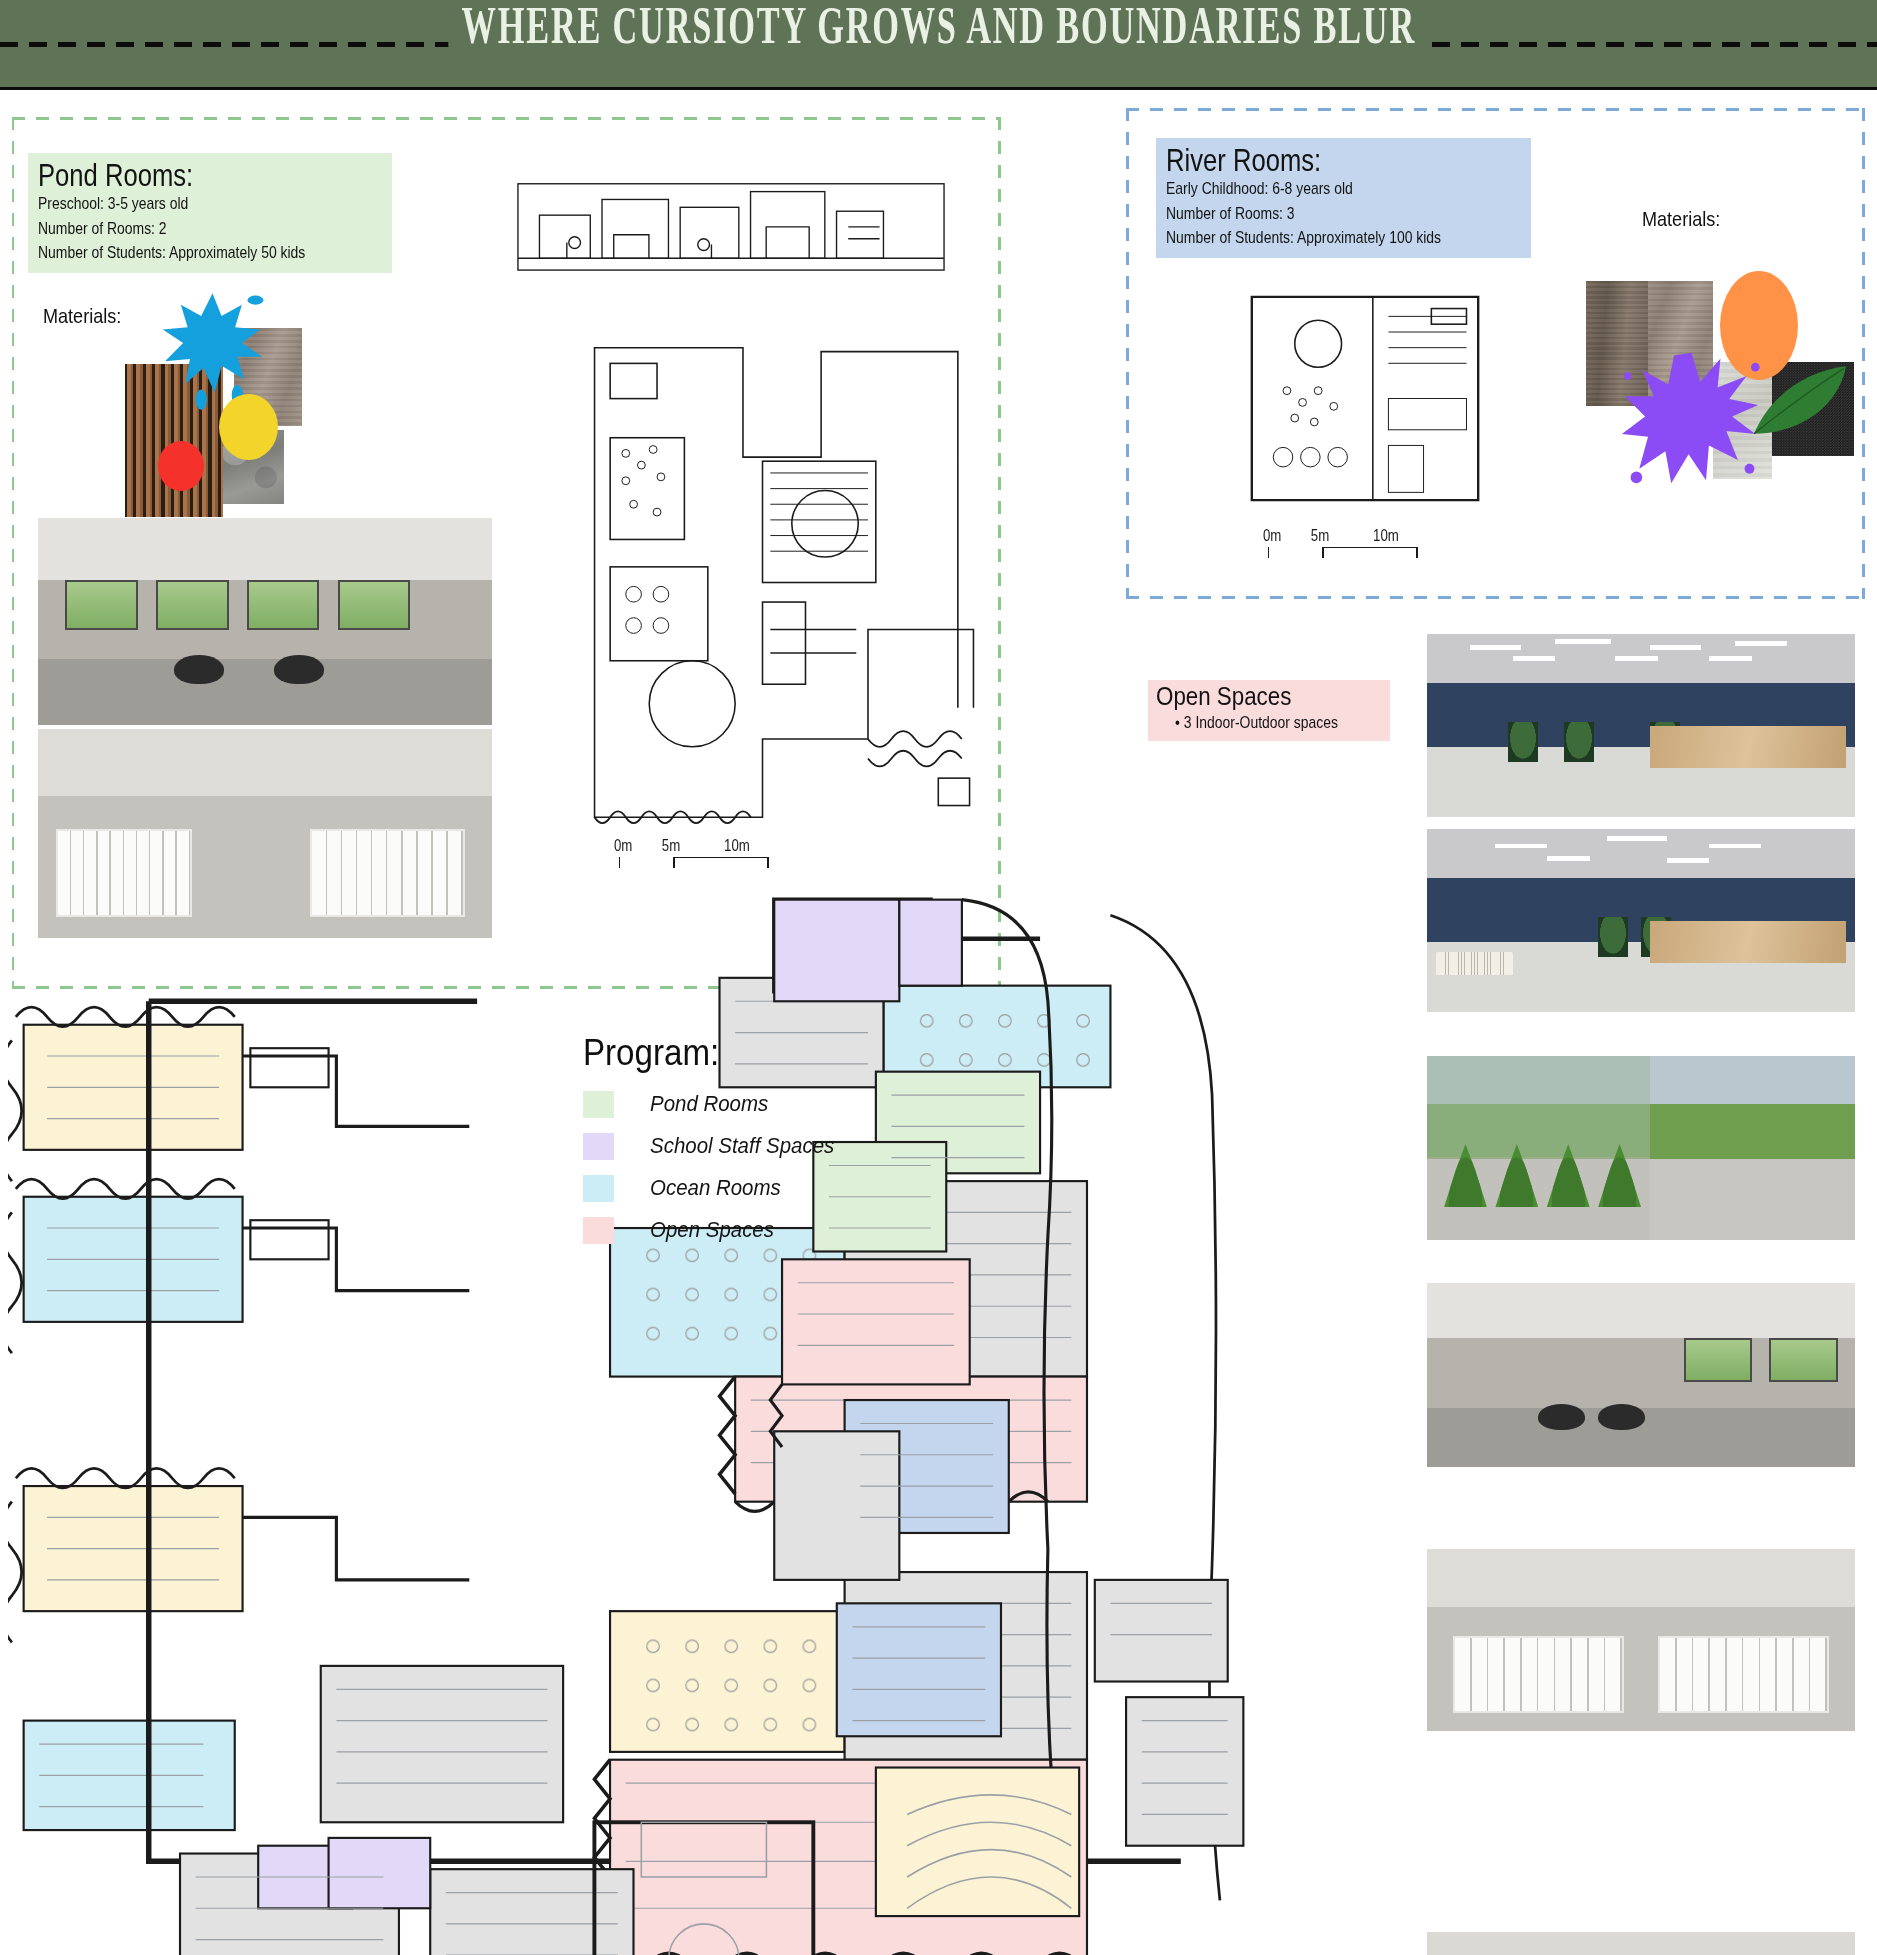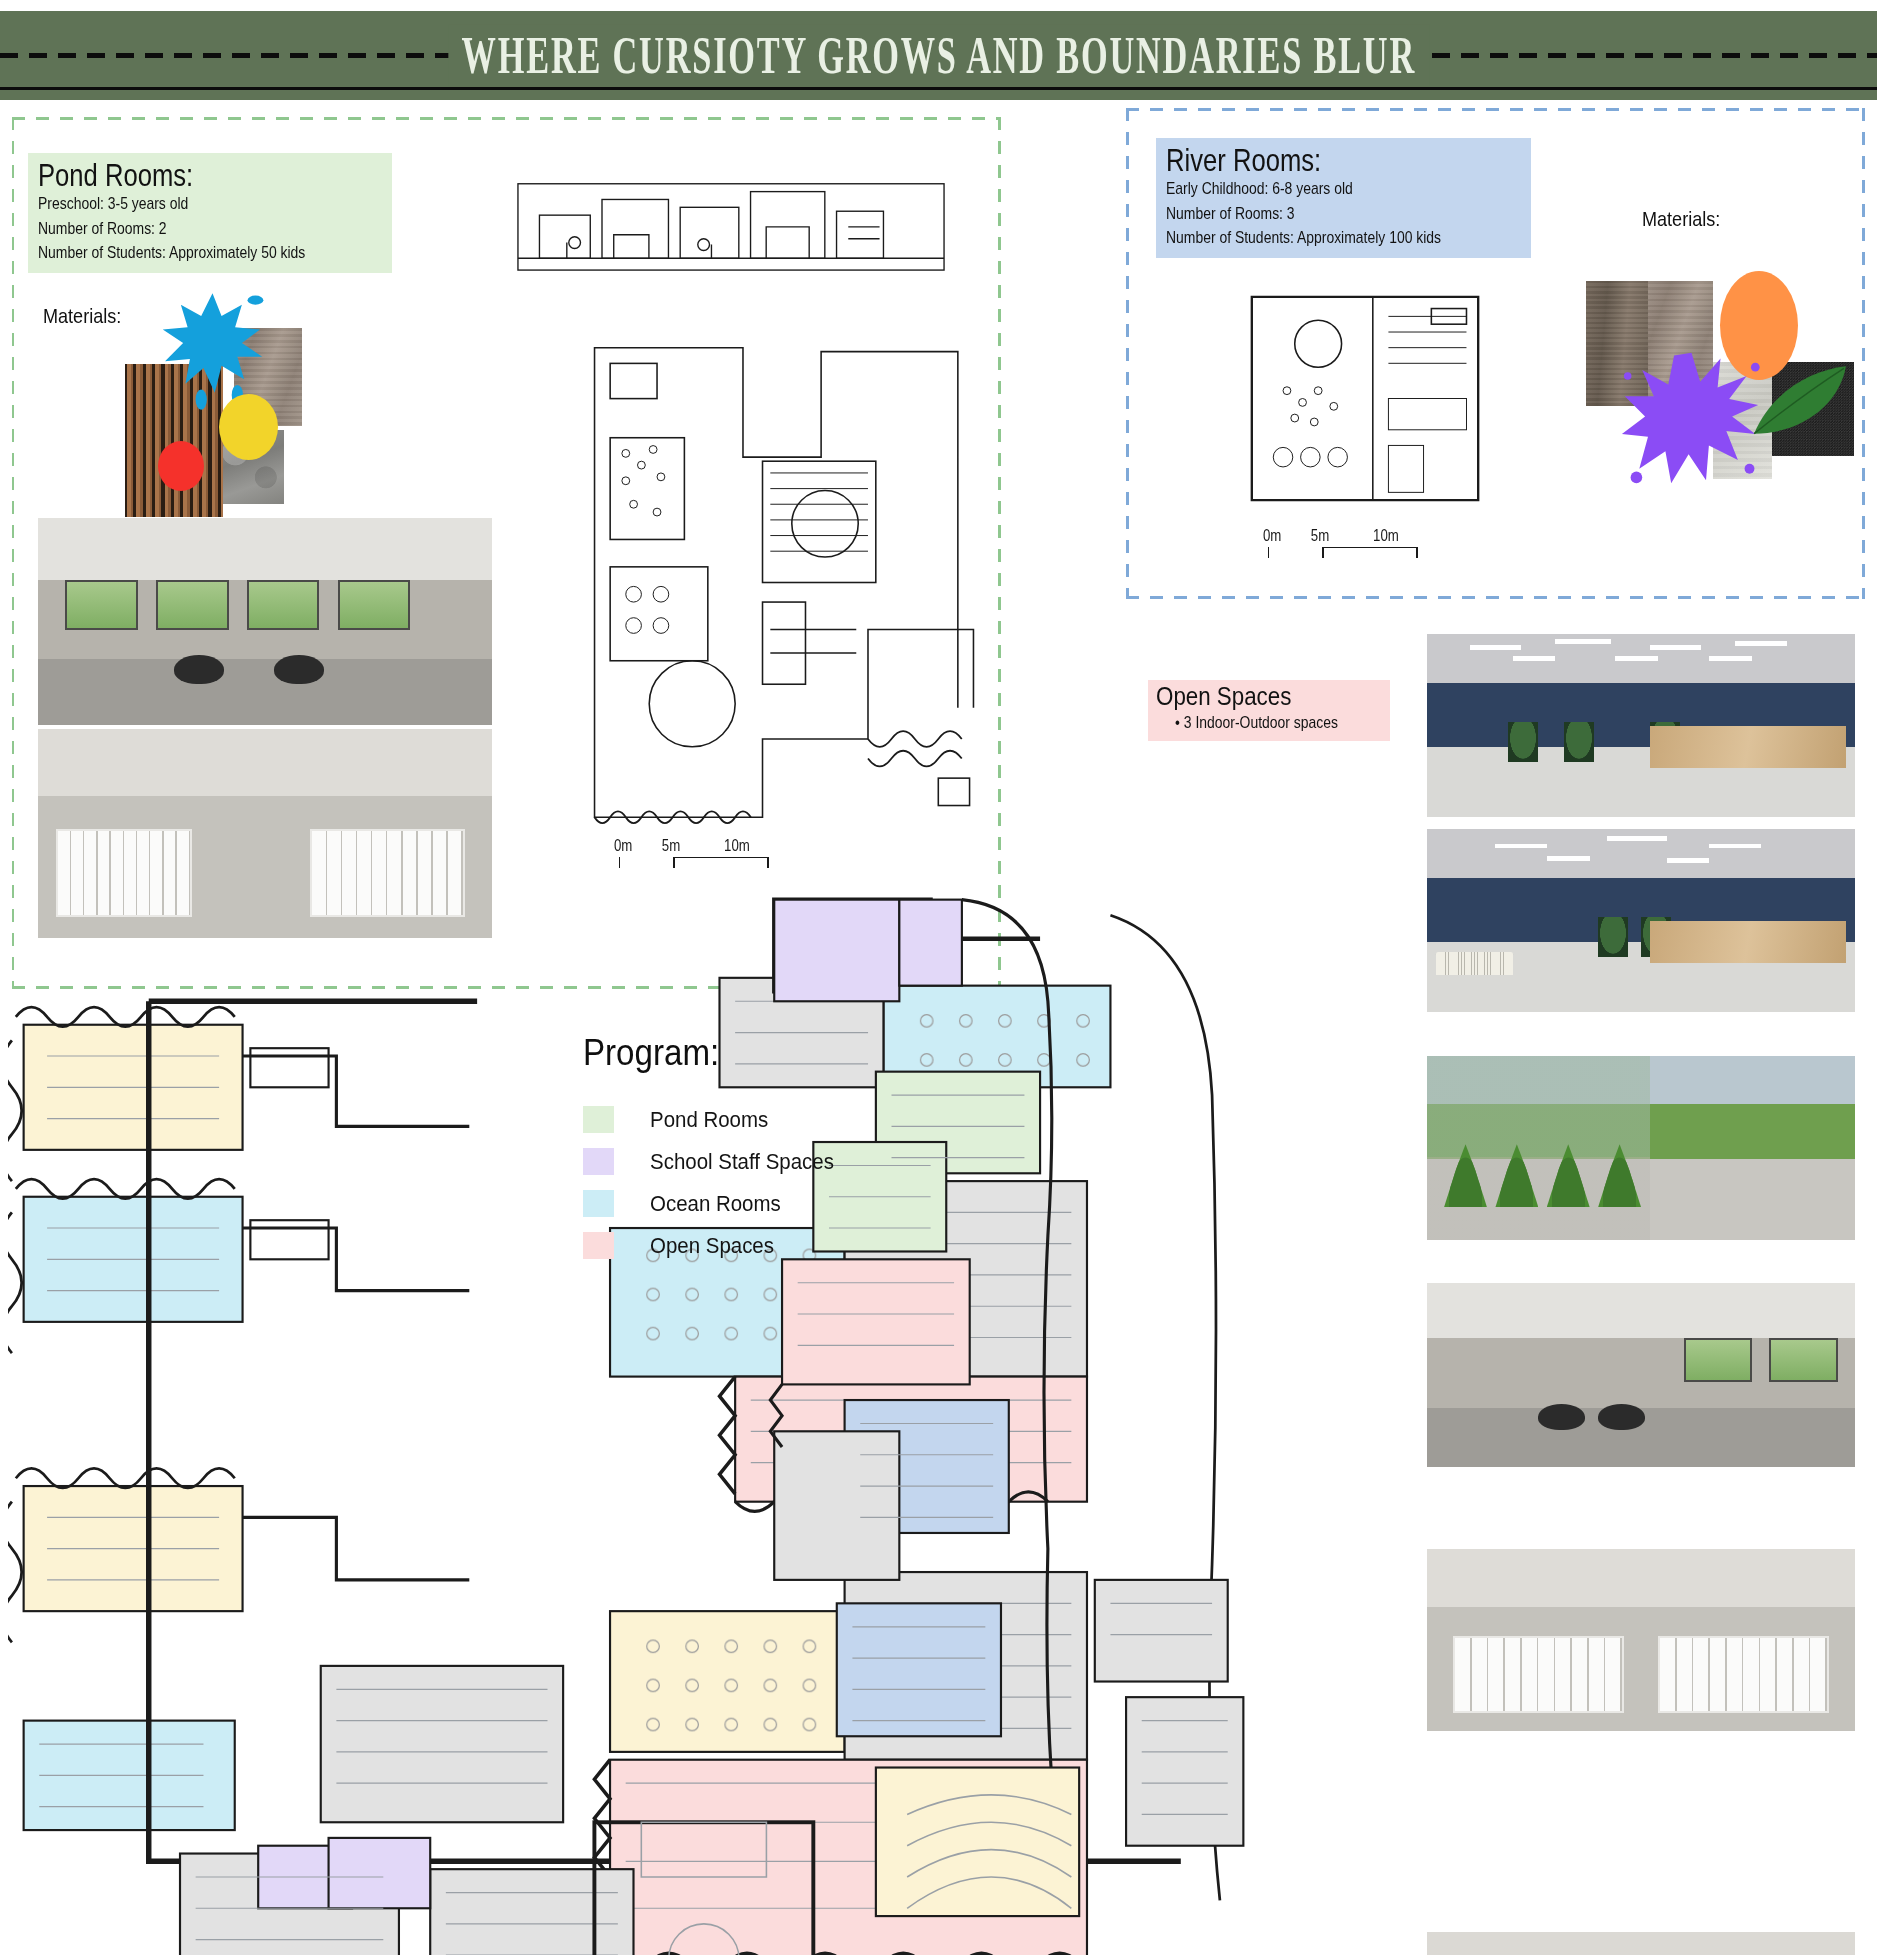--- a/index.html
+++ b/index.html
@@ -7,21 +7,21 @@
   body {
     width: 1877px; height: 2816px;
     font-family: "Liberation Sans", sans-serif;
     position: relative; overflow: hidden;
   }
 
   
   #header-band {
     position: absolute; left: 0; top: 0; width: 1877px; height: 89px;
     background: #5f7356;
-    display: flex; align-items: center; justify-content: center; margin-top: 11px;
+    display: flex; align-items: flex-start; justify-content: center;
   }
   #header-rule {
     position: absolute; left: 0; top: 0; width: 1877px; height: 89px;
     display: flex; align-items: center;
   }
   .dashline {
     flex: 1 1 auto; height: 5.5px;
     background: repeating-linear-gradient(to right, #0c0c0c 0 18px, transparent 18px 29px);
   }
   #board-title {
@@ -177,21 +177,21 @@
   .scalebar .nums span { display:inline-block; }
   .scalebar .bar { position:relative; height:13.3px; margin-top:1.6px; }
   .scalebar .bar i { position:absolute; background:#1a1a1a; }
 
   
   #program-legend { position:absolute; left:583px; top:1032px; width:469px; }
   #program-heading {
     font-size: 36px; color:#0f0f0f; margin-bottom: 17px;
     transform: scaleX(.92); transform-origin:left center;
   }
-  .legend-row { display:flex; align-items:flex-end; height: 42px; }
+  .legend-row { display:flex; align-items:flex-start; height: 42px; font-style: italic; }
   .legend-chip { width: 30.5px; height: 27px; flex: 0 0 auto; }
   .legend-text { font-size: 22px; color:#141414; margin-left: 36px; transform: scaleX(.93); transform-origin:left center; white-space:nowrap; }
 
   
   #north-arrow { position:absolute; left: 1126px; top: 1951px; width: 43px; text-align:center; }
   #north-arrow .nletter { font-size: 22px; font-weight:700; color:#17230f; font-family:"Liberation Serif", serif; }
 </style>
 </head>
 <body>
 

